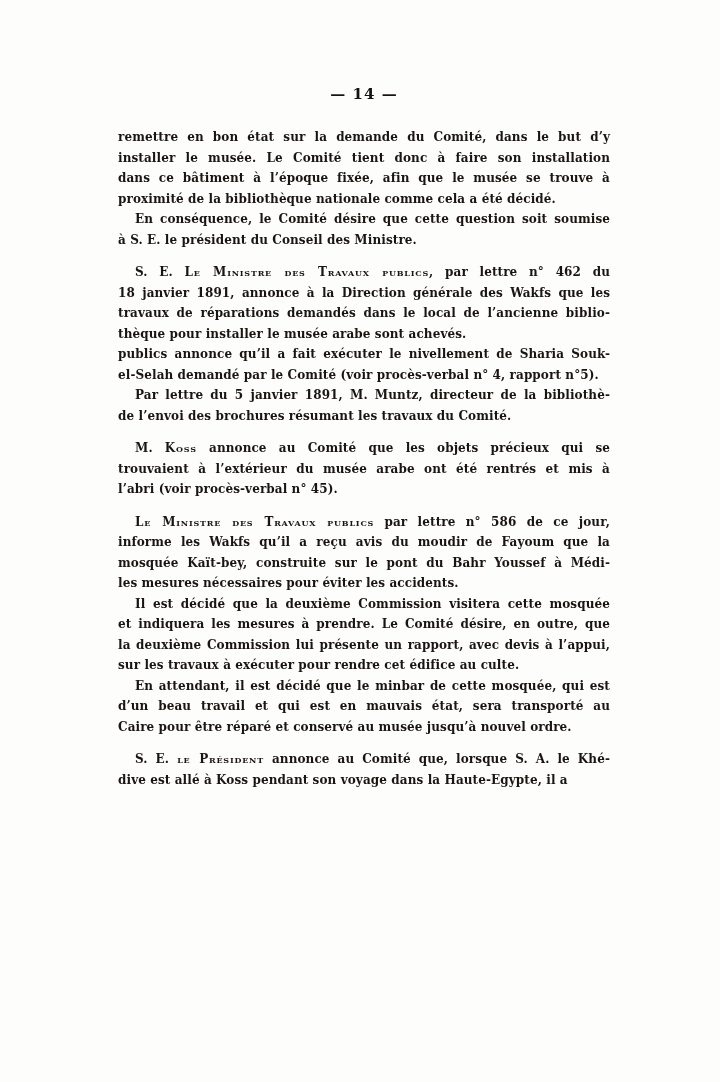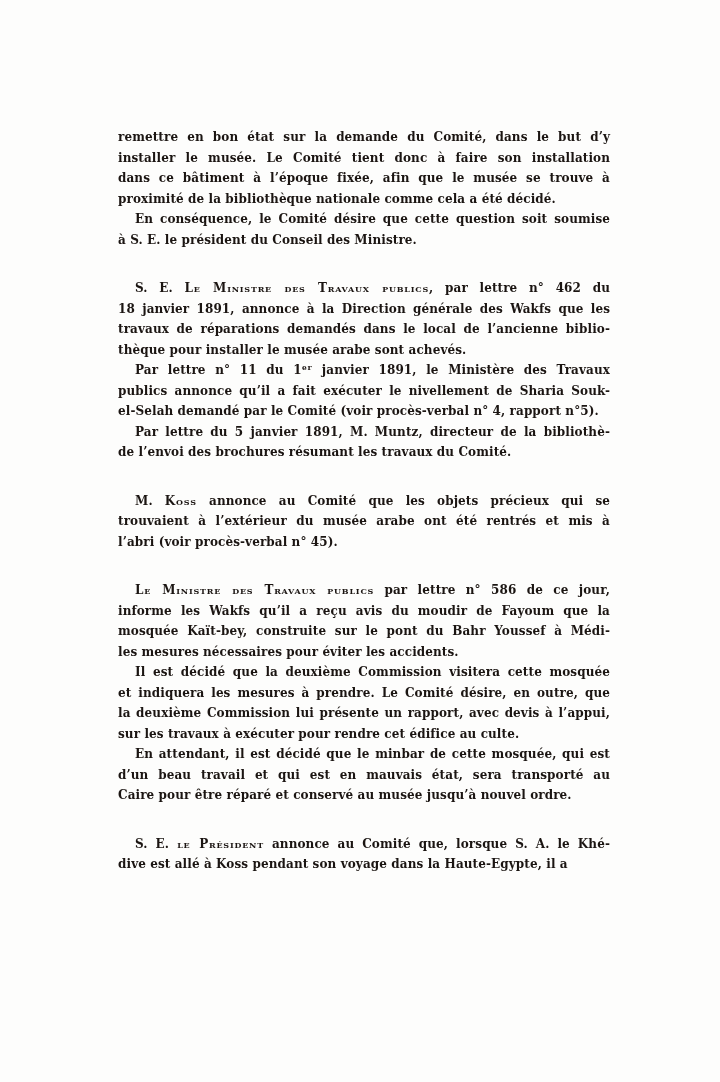--- a/index.html
+++ b/index.html
@@ -41,21 +41,21 @@
     line-height: 20.5px;
     font-weight: 700;
     color: #1b1512;
     letter-spacing: 0.1px;
   }
   .para {
     margin: 0;
     padding: 0;
   }
   .para.spaced {
-    margin-top: 28px;
+    margin-top: 12px;
   }
   .line {
     text-align: justify;
     text-align-last: justify;
     white-space: normal;
     height: 20.5px;
     overflow: visible;
   }
   .line.lastline {
     text-align-last: left;
@@ -68,39 +68,39 @@
   }
   .seg.sc {
     font-variant: small-caps;
     letter-spacing: 0.8px;
   }
 </style>
 </head>
 <body>
 
 <div class="scan-page">
+  <div class="page-number">— 14 —</div>
   <div class="text-block" id="text-block">
       <div class="para">
         <div class="line"><span class="seg">remettre en bon état sur la demande du Comité, dans le but d’y</span></div>
         <div class="line"><span class="seg">installer le musée. Le Comité tient donc à faire son installation</span></div>
         <div class="line"><span class="seg">dans ce bâtiment à l’époque fixée, afin que le musée se trouve à</span></div>
         <div class="line lastline"><span class="seg">proximité de la bibliothèque nationale comme cela a été décidé.</span></div>
       </div>
       <div class="para">
         <div class="line indent"><span class="seg">En conséquence, le Comité désire que cette question soit soumise</span></div>
         <div class="line lastline"><span class="seg">à S. E. le président du Conseil des Ministre.</span></div>
       </div>
       <div class="para spaced">
         <div class="line indent"><span class="seg">S. E. </span><span class="seg sc">Le Ministre des Travaux publics</span><span class="seg">, par lettre n° 462 du</span></div>
         <div class="line"><span class="seg">18 janvier 1891, annonce à la Direction générale des Wakfs que les</span></div>
         <div class="line"><span class="seg">travaux de réparations demandés dans le local de l’ancienne biblio-</span></div>
         <div class="line lastline"><span class="seg">thèque pour installer le musée arabe sont achevés.</span></div>
       </div>
       <div class="para">
-        <div class="line indent"><span class="seg">Par lettre n° 11 du 1ᵉʳ janvier 1891, le Ministère des Travaux</span></div>
         <div class="line"><span class="seg">publics annonce qu’il a fait exécuter le nivellement de Sharia Souk-</span></div>
         <div class="line lastline"><span class="seg">el-Selah demandé par le Comité (voir procès-verbal n° 4, rapport n°5).</span></div>
       </div>
       <div class="para">
         <div class="line indent"><span class="seg">Par lettre du 5 janvier 1891, M. Muntz, directeur de la bibliothè-</span></div>
         <div class="line lastline"><span class="seg">de l’envoi des brochures résumant les travaux du Comité.</span></div>
       </div>
       <div class="para spaced">
         <div class="line indent"><span class="seg">M. </span><span class="seg sc">Koss</span><span class="seg"> annonce au Comité que les objets précieux qui se</span></div>
         <div class="line"><span class="seg">trouvaient à l’extérieur du musée arabe ont été rentrés et mis à</span></div>

